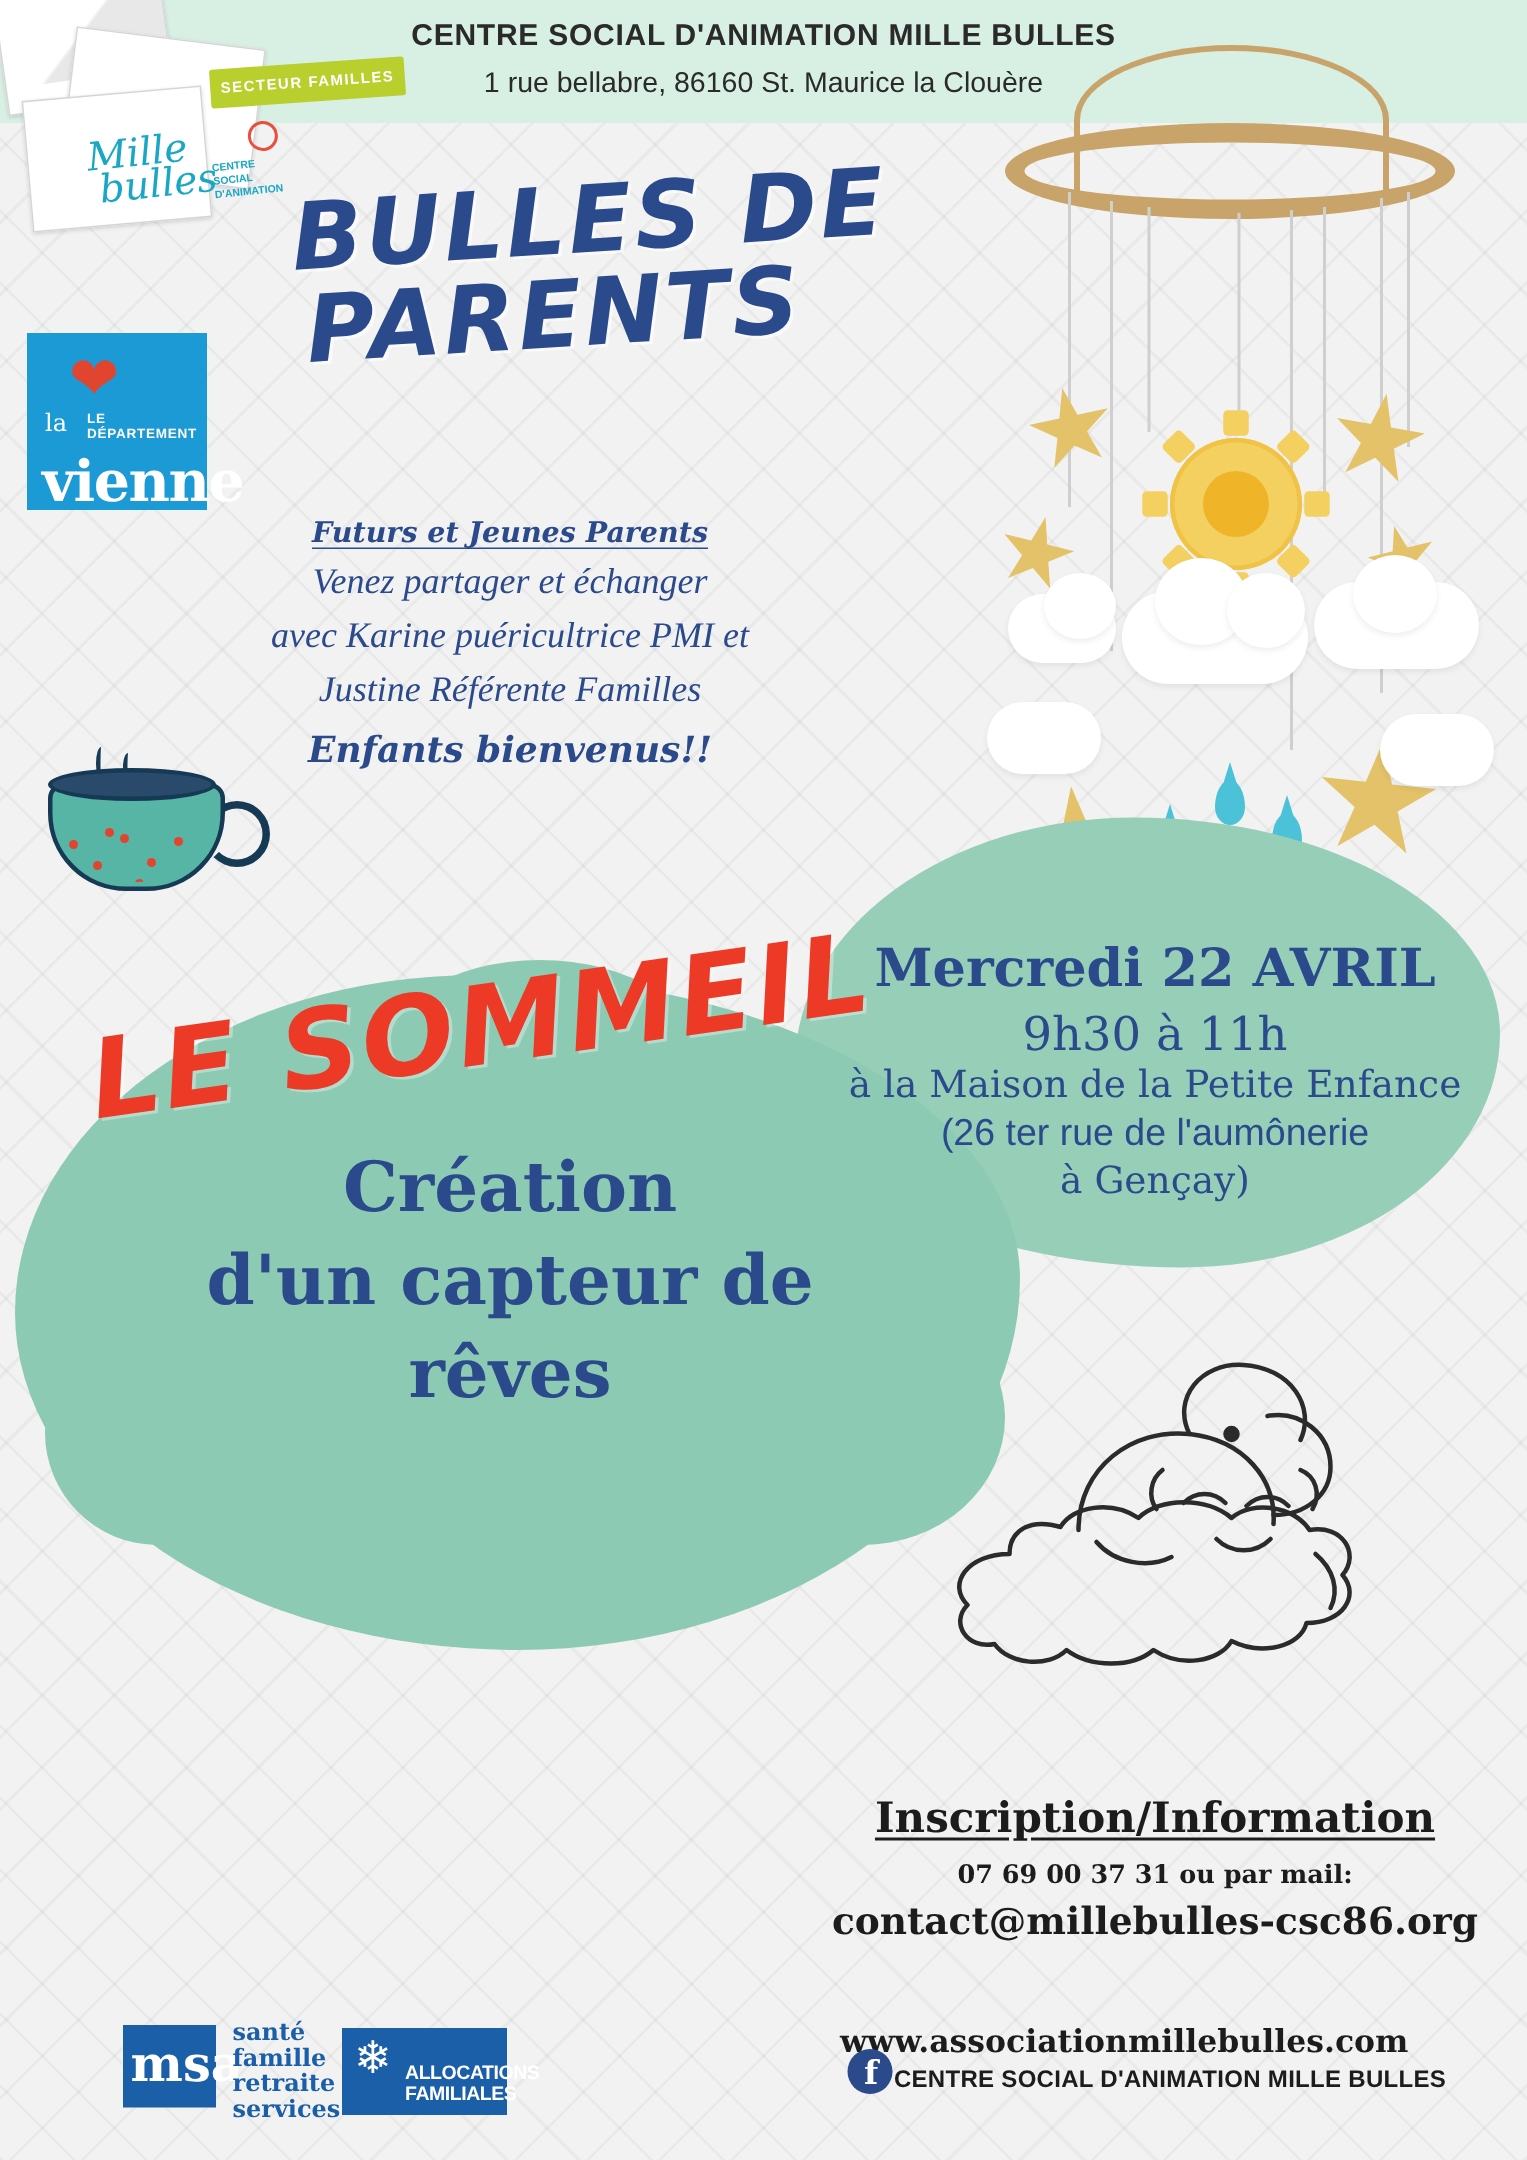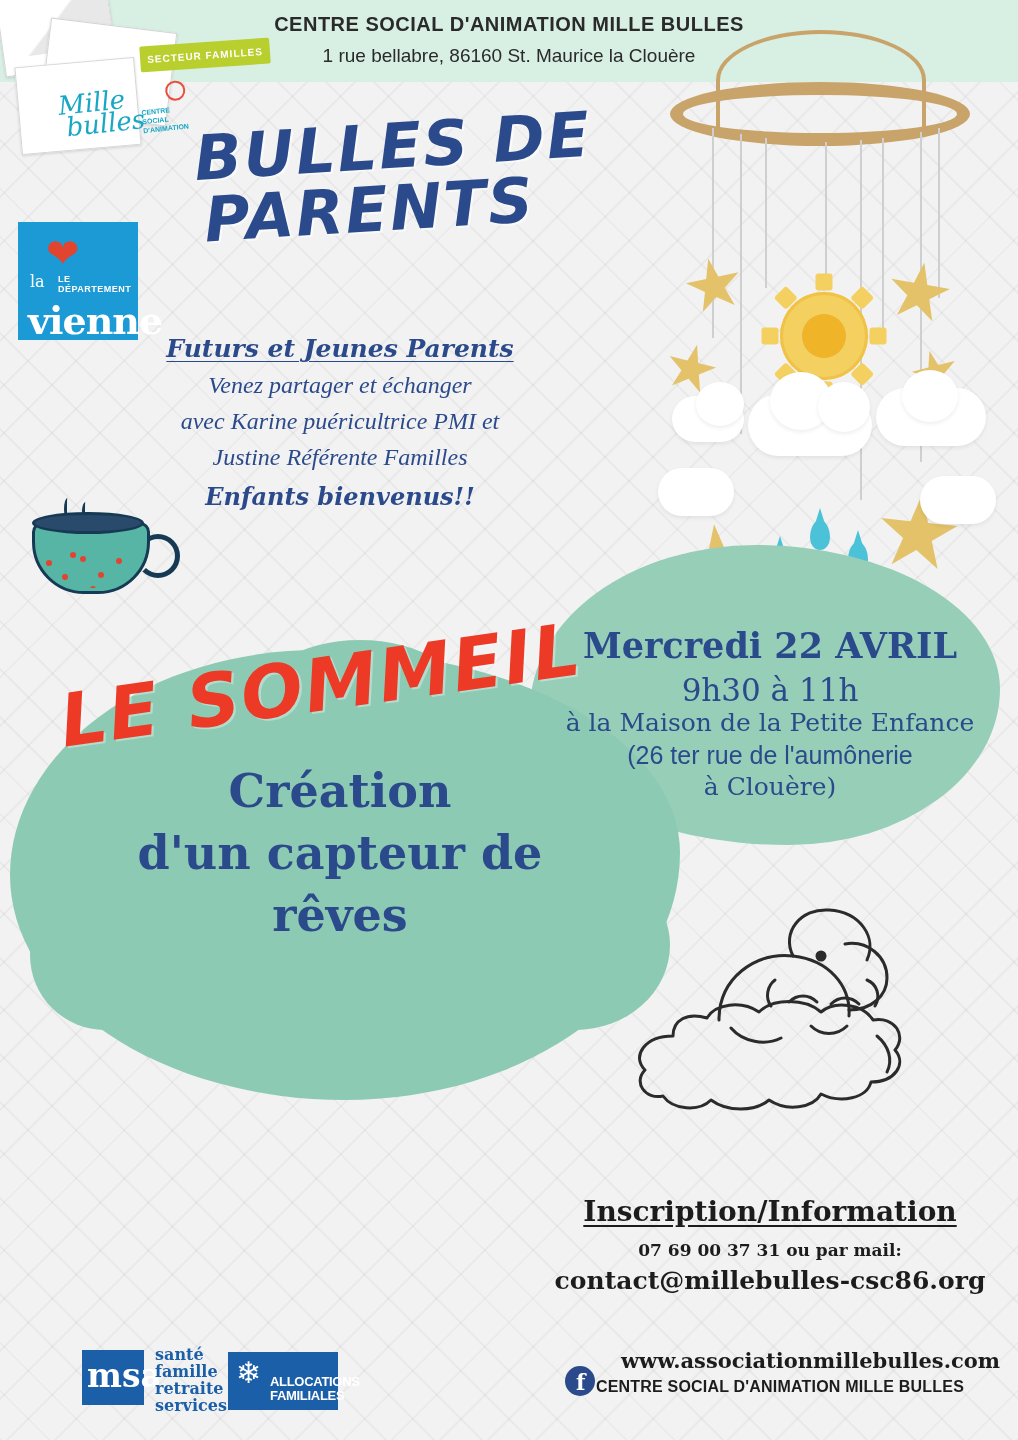--- a/index.html
+++ b/index.html
@@ -106,24 +106,25 @@
     text-shadow:2px 2px 0 rgba(255,255,255,.6);
     font-family:"DejaVu Sans", sans-serif;
   }
   .title-main .l2{display:block;margin-left:6px;}
   
   .intro{
     position:absolute;left:150px;top:334px;width:380px;text-align:center;
     color:#2b4a8b;
   }
   .intro .i-bold{
-    font-size:25px;font-weight:700;font-style:italic;
+    font-size:19px;font-weight:700;font-style:italic;
     font-family:"DejaVu Serif", serif;
     text-decoration:underline;text-decoration-thickness:1px;
     text-underline-offset:4px;
+    margin-top:10px;
   }
   .intro .i-line{
     font-size:24px;font-style:italic;margin-top:9px;
     font-family:Liberation Serif, serif;
   }
   .intro .i-last{
     font-size:24px;font-weight:700;font-style:italic;margin-top:11px;
     font-family:"DejaVu Serif", serif;
   }
   
@@ -255,21 +256,21 @@
   .gratuit .g2{font-size:38px;margin-top:16px;}
   
   .inscr{
     position:absolute;left:540px;top:1195px;width:460px;text-align:center;
     color:#1c1c1c;font-family:"DejaVu Serif", serif;
   }
   .inscr .t1{font-size:28px;font-weight:700;text-decoration:underline;text-underline-offset:4px;}
   .inscr .t2{font-size:17px;font-weight:700;margin-top:12px;}
   .inscr .t3{font-size:25px;font-weight:700;margin-top:6px;}
   .webline{
-    position:absolute;left:560px;top:1348px;width:440px;text-align:right;
+    position:absolute;left:560px;top:1348px;width:440px;text-align:left;
     font-size:21px;font-weight:700;color:#1c1c1c;font-family:"DejaVu Serif", serif;
   }
   .webline2{
     position:absolute;left:560px;top:1378px;width:440px;text-align:center;
     font-size:16px;font-weight:700;color:#1c1c1c;letter-spacing:.2px;
   }
   .fb{
     position:absolute;left:565px;top:1366px;width:30px;height:30px;
     background:#2b4a8b;border-radius:50%;
   }
@@ -421,21 +422,21 @@
     <div>Création</div>
     <div>d'un capteur de</div>
     <div>rêves</div>
   </div>
 
   <div class="dateblk">
     <div class="d1">Mercredi 22 AVRIL</div>
     <div class="d2">9h30 à 11h</div>
     <div class="d3">à la Maison de la Petite Enfance</div>
     <div class="d4">(26 ter rue de l'aumônerie</div>
-    <div class="d5">à Clouère)</div>
+    <div class="d5">à Gençay)</div>
   </div>
 
   <div class="baby">
     <svg width="330" height="260" viewBox="0 0 330 260" fill="none">
       <g stroke="#2b2b2b" stroke-width="3" fill="none" stroke-linecap="round" stroke-linejoin="round">
         <path d="M58 176 C30 176 16 196 30 210 C18 222 30 240 48 236 C58 250 84 252 96 240
                  C112 252 140 252 154 240 C172 252 198 248 206 234 C226 244 252 238 256 222
                  C280 222 292 204 280 190 C292 176 280 156 258 160 C248 144 220 140 206 152
                  C190 138 158 138 144 152 C126 140 100 144 92 158 C72 152 58 160 58 176 Z"></path>
         <path d="M104 160 C104 118 140 92 178 96 C214 100 236 126 234 156"></path>

